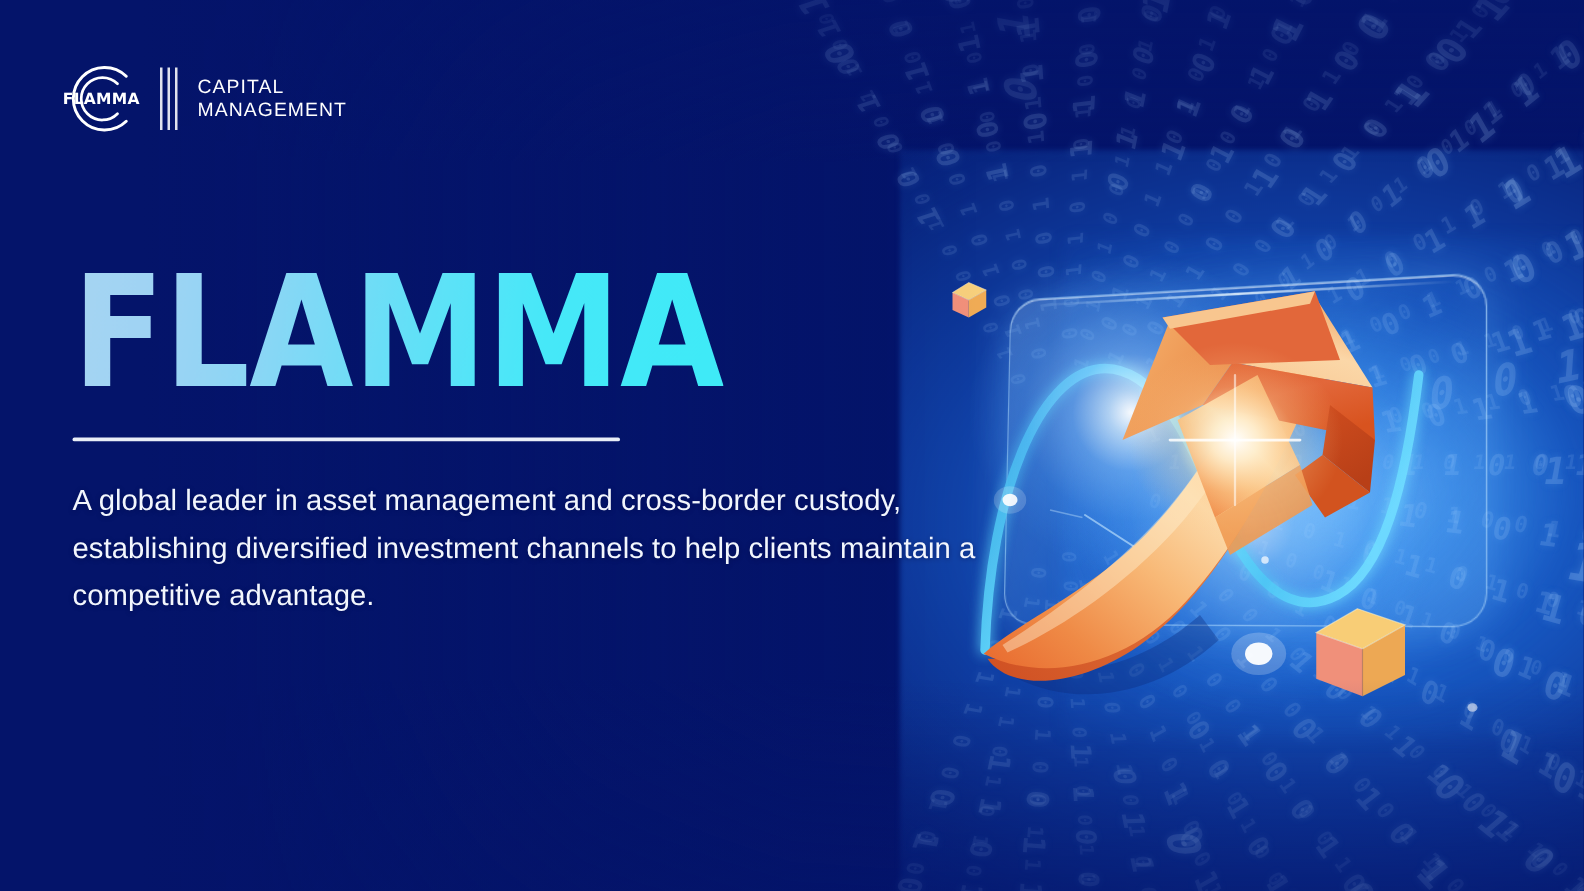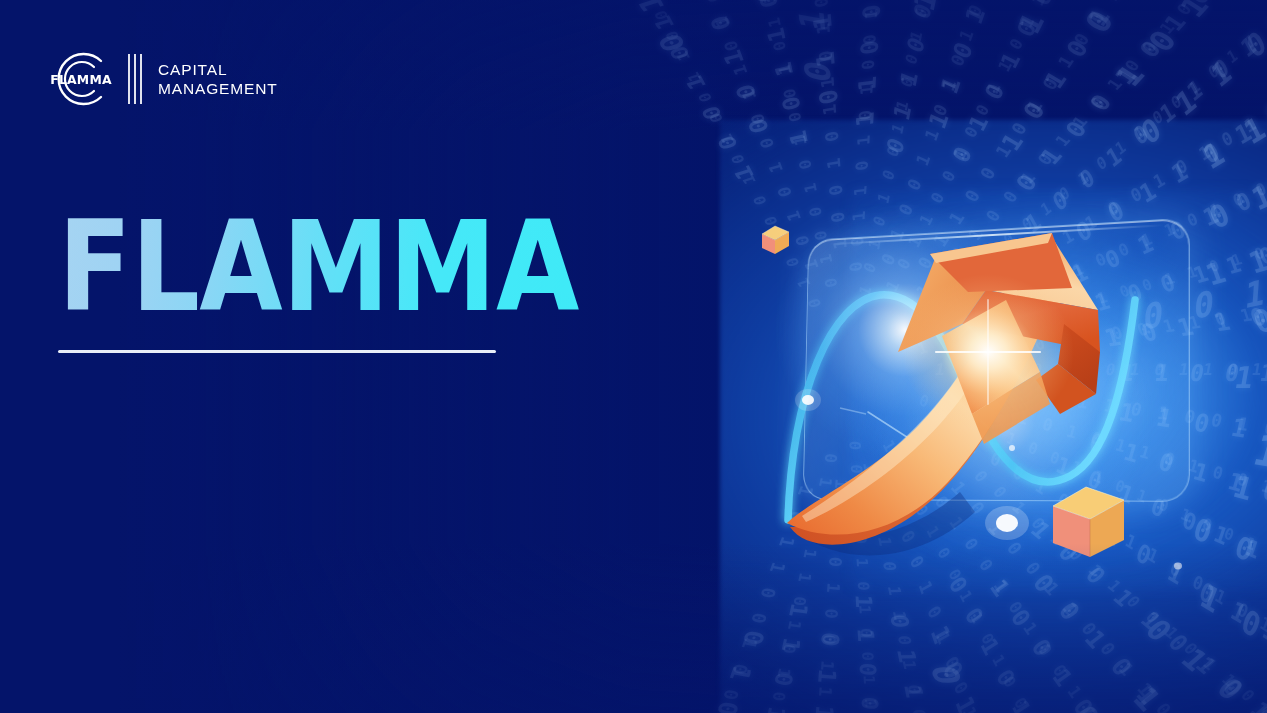--- a/index.html
+++ b/index.html
@@ -452,14 +452,15 @@
         <i></i>
     </div>
     <div class="logo-words">
       <div>CAPITAL</div>
       <div>MANAGEMENT</div>
     </div>
   </div>
 
   <div class="headline">FLAMMA</div>
   <div class="rule"></div>
+  <div class="subtitle">A global leader in asset management and cross-border custody, establishing diversified investment channels to help clients maintain a competitive advantage.</div>
 
 </div>
 
 </body></html>

